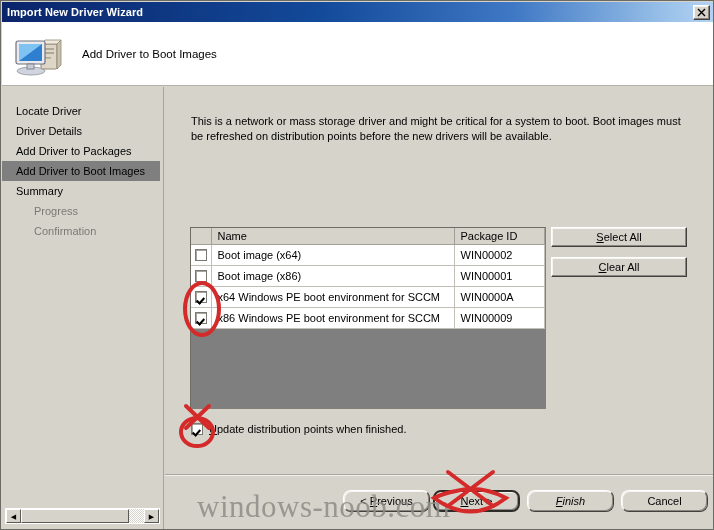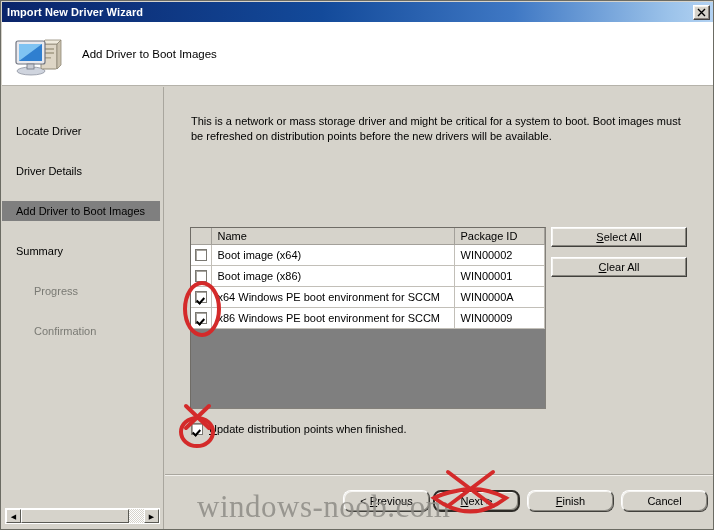--- a/index.html
+++ b/index.html
@@ -94,21 +94,20 @@
     padding-top: 14px;
   }
   .side-item {
     height: 20px;
     line-height: 20px;
     font-size: 11px;
     color: #000000;
     white-space: nowrap;
     padding-left: 14px;
     cursor: default;
-    margin-top: 20px;
   }
   .side-item.indent { }
   .side-item.selected {
     background: #7f7f7f;
     color: #000000;
     margin-right: 3px;
   }
   .side-item.dim { color: #7a7a74; padding-left: 32px; }
 
   .sb-bottom {
@@ -310,21 +309,21 @@
     position: absolute;
     top: 13px;
     width: 87px; height: 22px; border-radius: 8px;
   }
   #btn-previous { left: 178px; }
   #btn-next {
     left: 268px;
     border: 2px solid #2e2c28;
     box-shadow: inset -1px -1px 0 #8a8880, inset 1px 1px 0 #f6f5f2;
   }
-  #btn-finish { left: 362px; }
+  #btn-finish { left: 362px; font-style: italic; }
   #btn-cancel { left: 456px; }
 
   
   .watermark {
     position: absolute;
     left: 196px; top: 488px;
     font-family: "Liberation Serif", serif;
     font-size: 31px;
     color: #8e8c86;
     opacity: 0.85;
@@ -370,20 +369,21 @@
         <path d="M5 12 L28 12 L5 29 Z" fill="#7fc3f2"></path>
         <rect x="13" y="32" width="7" height="5" fill="#c9ccd4" stroke="#6f7480" stroke-width="0.8"></rect>
       </svg>
     </div>
     <div class="header-title">Add Driver to Boot Images</div>
   </div>
 
   <div class="sidebar">
     <div class="side-item">Locate Driver</div>
     <div class="side-item indent">Driver Details</div>
+    <div class="side-item indent">Add Driver to Packages</div>
     <div class="side-item indent selected">Add Driver to Boot Images</div>
     <div class="side-item">Summary</div>
     <div class="side-item dim">Progress</div>
     <div class="side-item dim">Confirmation</div>
   </div>
 
   <div class="sb-bottom">
     <div class="hscroll">
       <div class="hs-arrow">◀</div>
       <div class="hs-track">

